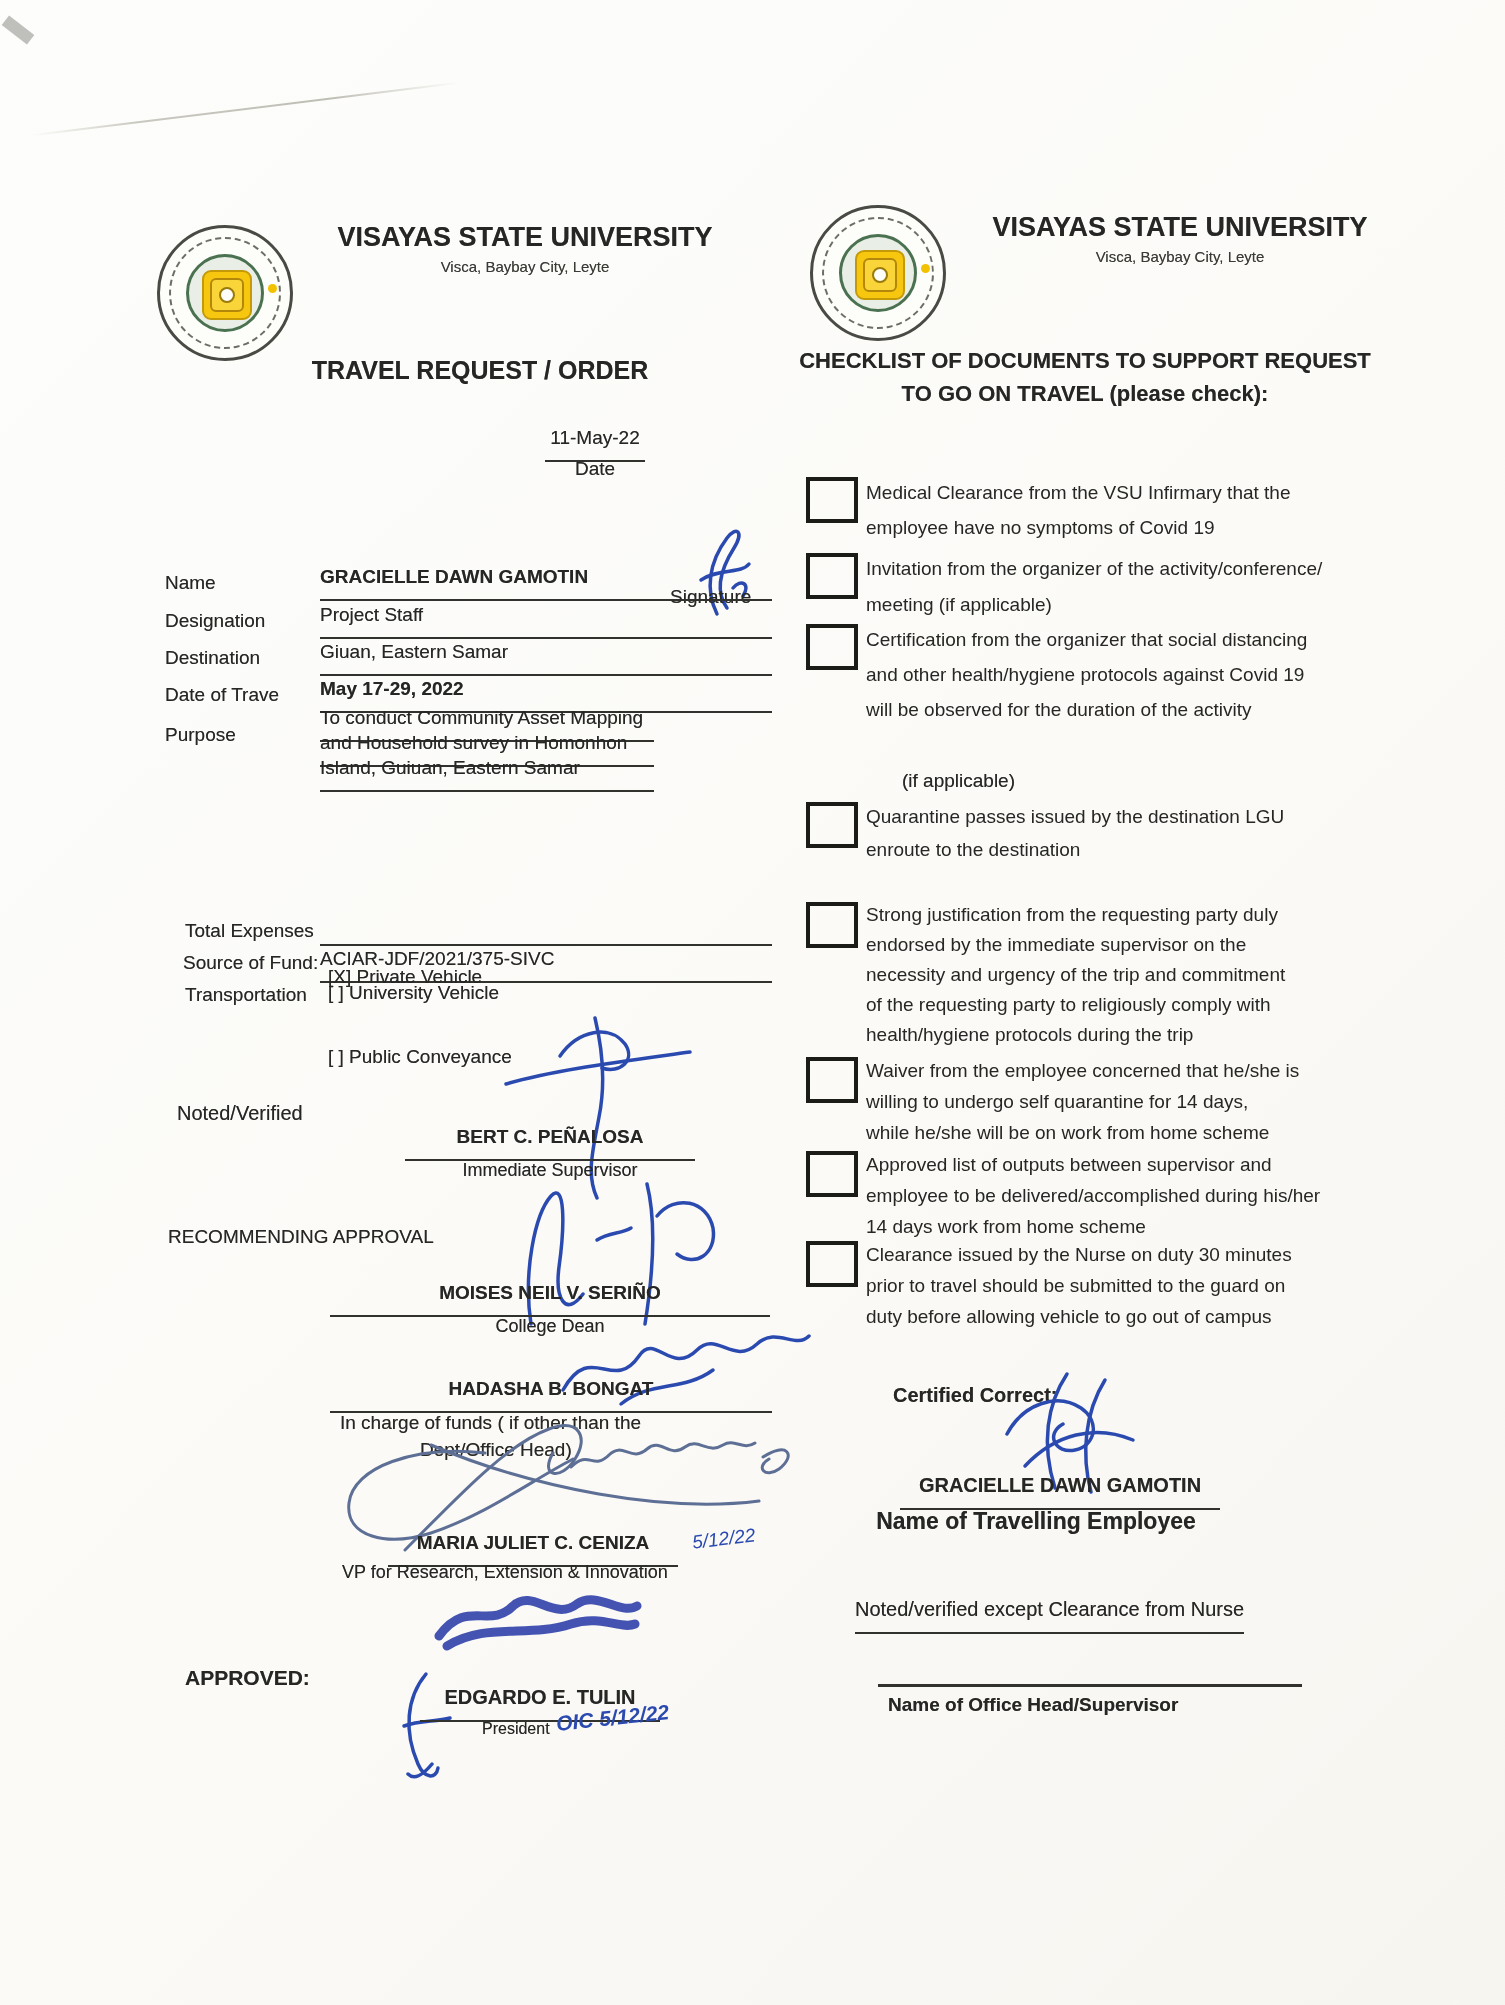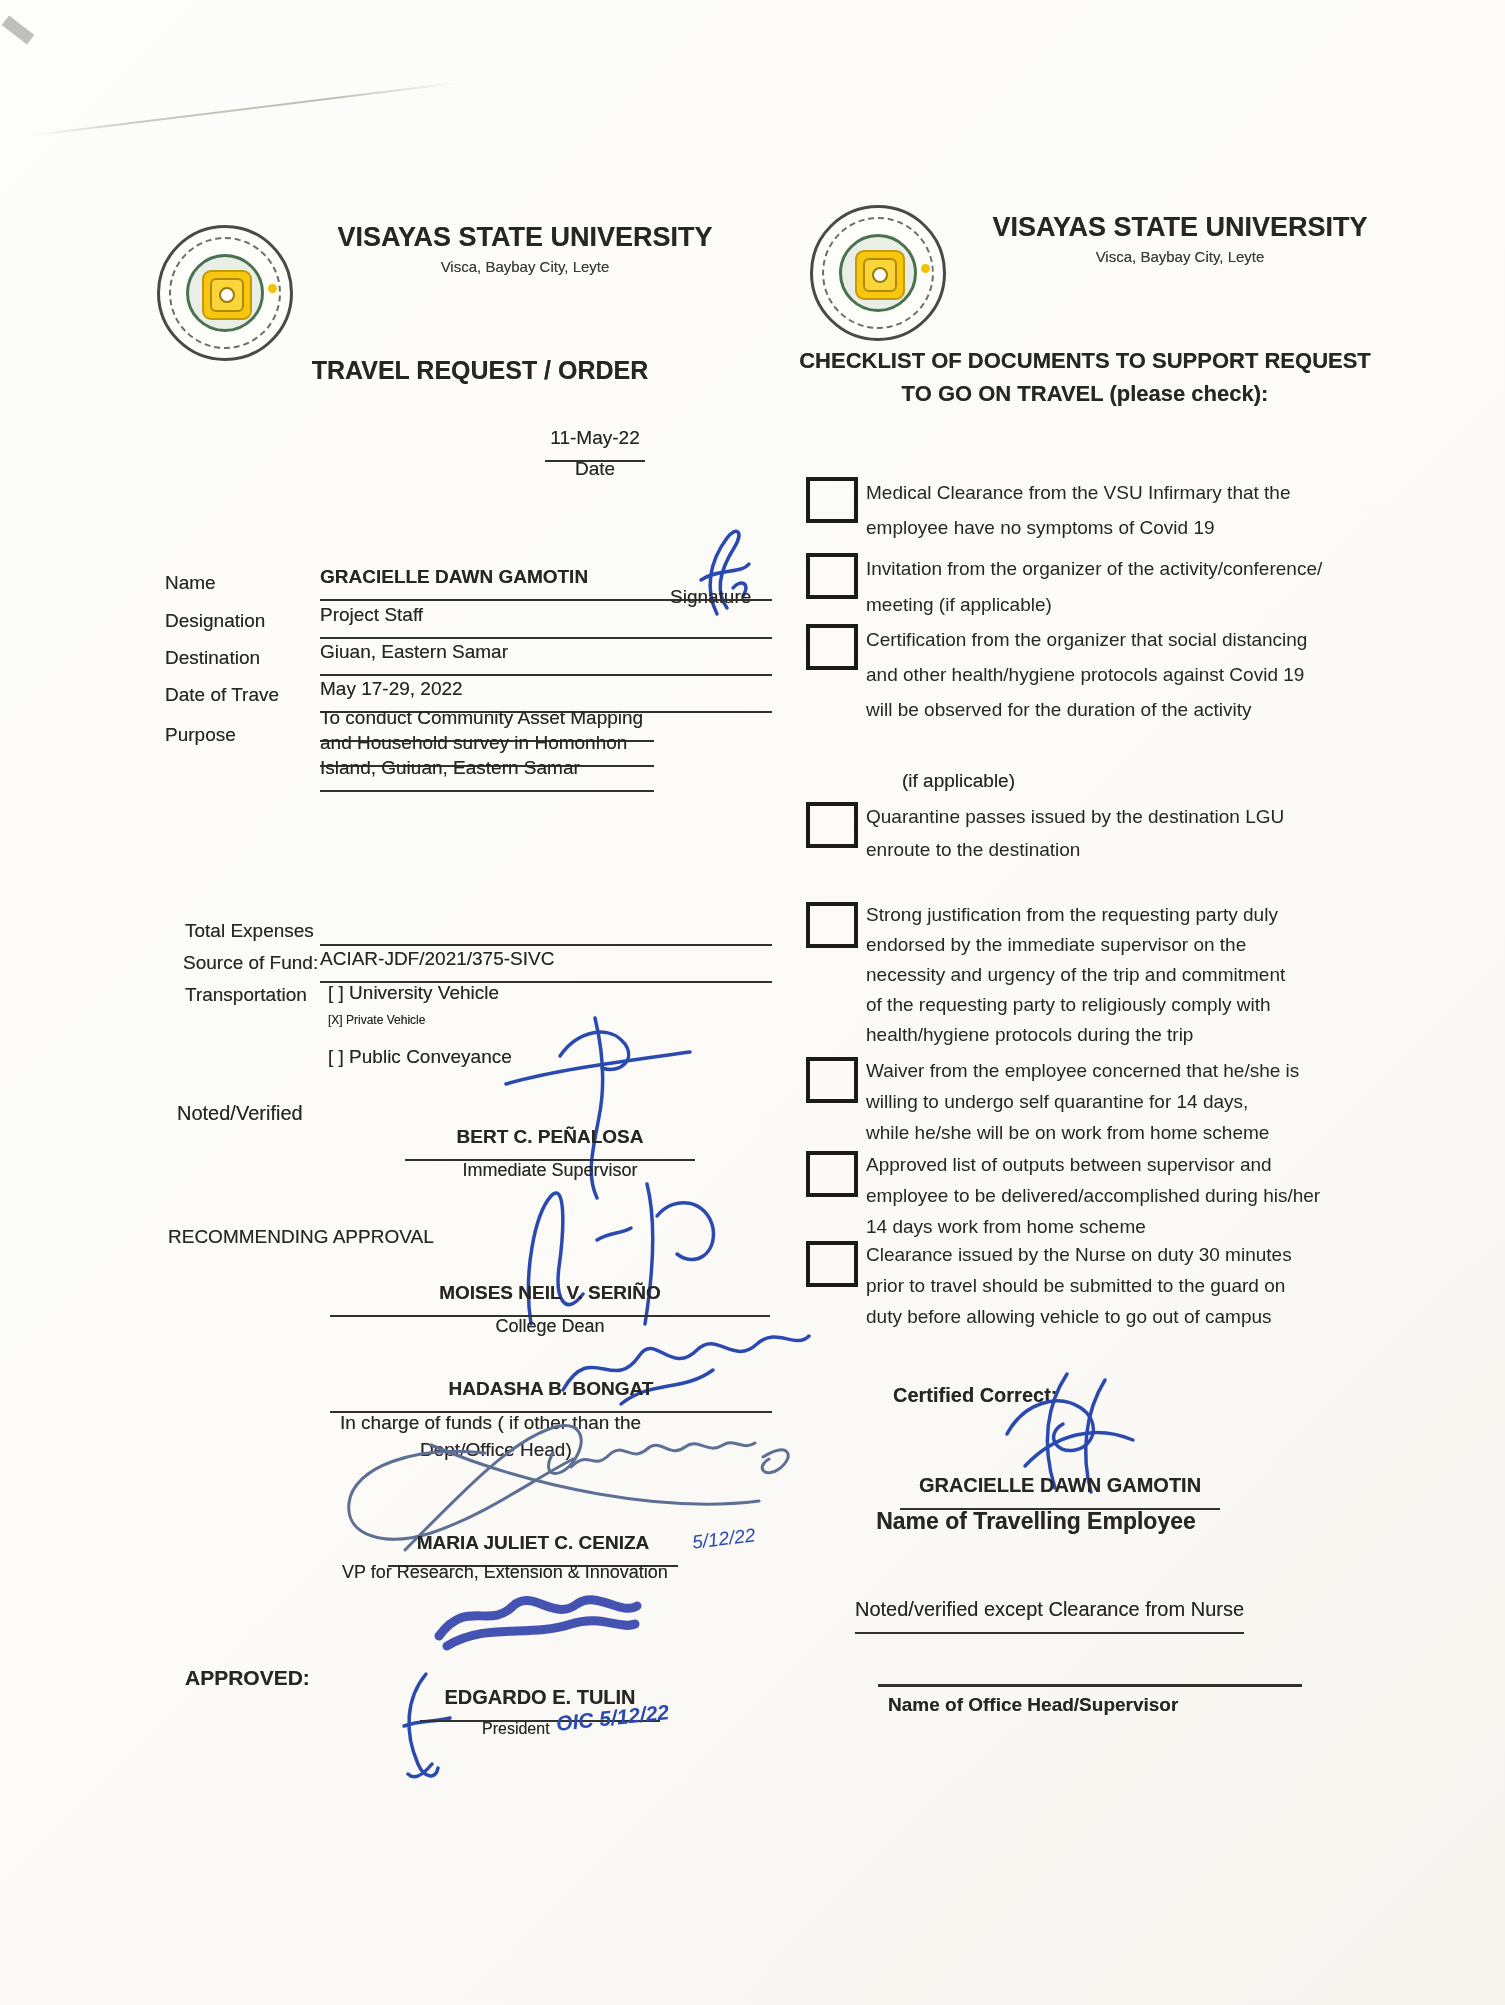--- a/index.html
+++ b/index.html
@@ -72,36 +72,36 @@
     <div class="t" style="left:165px;top:572px;font-size:19px;">Name</div>
     <div class="t b ul" style="left:320px;top:566px;width:452px;font-size:19px;">GRACIELLE DAWN GAMOTIN</div>
 
     <div class="t" style="left:165px;top:610px;font-size:19px;">Designation</div>
     <div class="t ul" style="left:320px;top:604px;width:452px;font-size:19px;">Project Staff</div>
 
     <div class="t" style="left:165px;top:647px;font-size:19px;">Destination</div>
     <div class="t ul" style="left:320px;top:641px;width:452px;font-size:19px;">Giuan, Eastern Samar</div>
 
     <div class="t" style="left:165px;top:684px;font-size:19px;">Date of Trave</div>
-    <div class="t ul" style="left:320px;top:678px;width:452px;font-size:19px;">May 17-29, 2022</div>
+    <div class="t ul" style="left:320px;top:678px;width:452px;font-size:19px;font-weight:bold;">May 17-29, 2022</div>
 
     <div class="t" style="left:165px;top:724px;font-size:19px;">Purpose</div>
     <div class="t ul" style="left:320px;top:707px;width:334px;font-size:19px;">To conduct Community Asset Mapping</div>
     <div class="t ul" style="left:320px;top:732px;width:334px;font-size:19px;">and Household survey in Homonhon</div>
     <div class="t ul" style="left:320px;top:757px;width:334px;font-size:19px;">Island, Guiuan, Eastern Samar</div>
 
     <div class="t" style="left:185px;top:920px;font-size:19px;">Total Expenses</div>
     <div class="hline" style="left:320px;top:944px;width:452px;"></div>
 
     <div class="t" style="left:183px;top:952px;font-size:19px;">Source of Fund:</div>
     <div class="t ul" style="left:320px;top:948px;width:452px;font-size:19px;">ACIAR-JDF/2021/375-SIVC</div>
 
     <div class="t" style="left:185px;top:984px;font-size:19px;">Transportation</div>
     <div class="t" style="left:328px;top:982px;font-size:19px;">[  ] University Vehicle</div>
-    <div class="t" style="left:328px;top:1014px;font-size:12px;">[X] Private Vehicle</div>
+    <div class="t" style="left:328px;top:966px;font-size:19px;">[X] Private Vehicle</div>
     <div class="t" style="left:328px;top:1046px;font-size:19px;">[ ] Public Conveyance</div>
 
     <div class="t" style="left:177px;top:1102px;font-size:20px;">Noted/Verified</div>
     <svg class="sig" style="left:498px;top:1012px;" width="200" height="190" viewBox="0 0 200 190">
       <path d="M8,72 C55,58 120,50 192,40"></path>
       <path d="M97,6 C104,35 108,70 101,105 C95,138 88,162 99,186"></path>
       <path d="M62,44 C80,18 112,12 127,32 C138,48 122,62 104,56"></path>
     </svg>
     <div class="t b c ul" style="left:405px;top:1126px;width:290px;font-size:19px;">BERT C. PEÑALOSA</div>
     <div class="t c" style="left:405px;top:1160px;width:290px;font-size:18px;">Immediate Supervisor</div>

